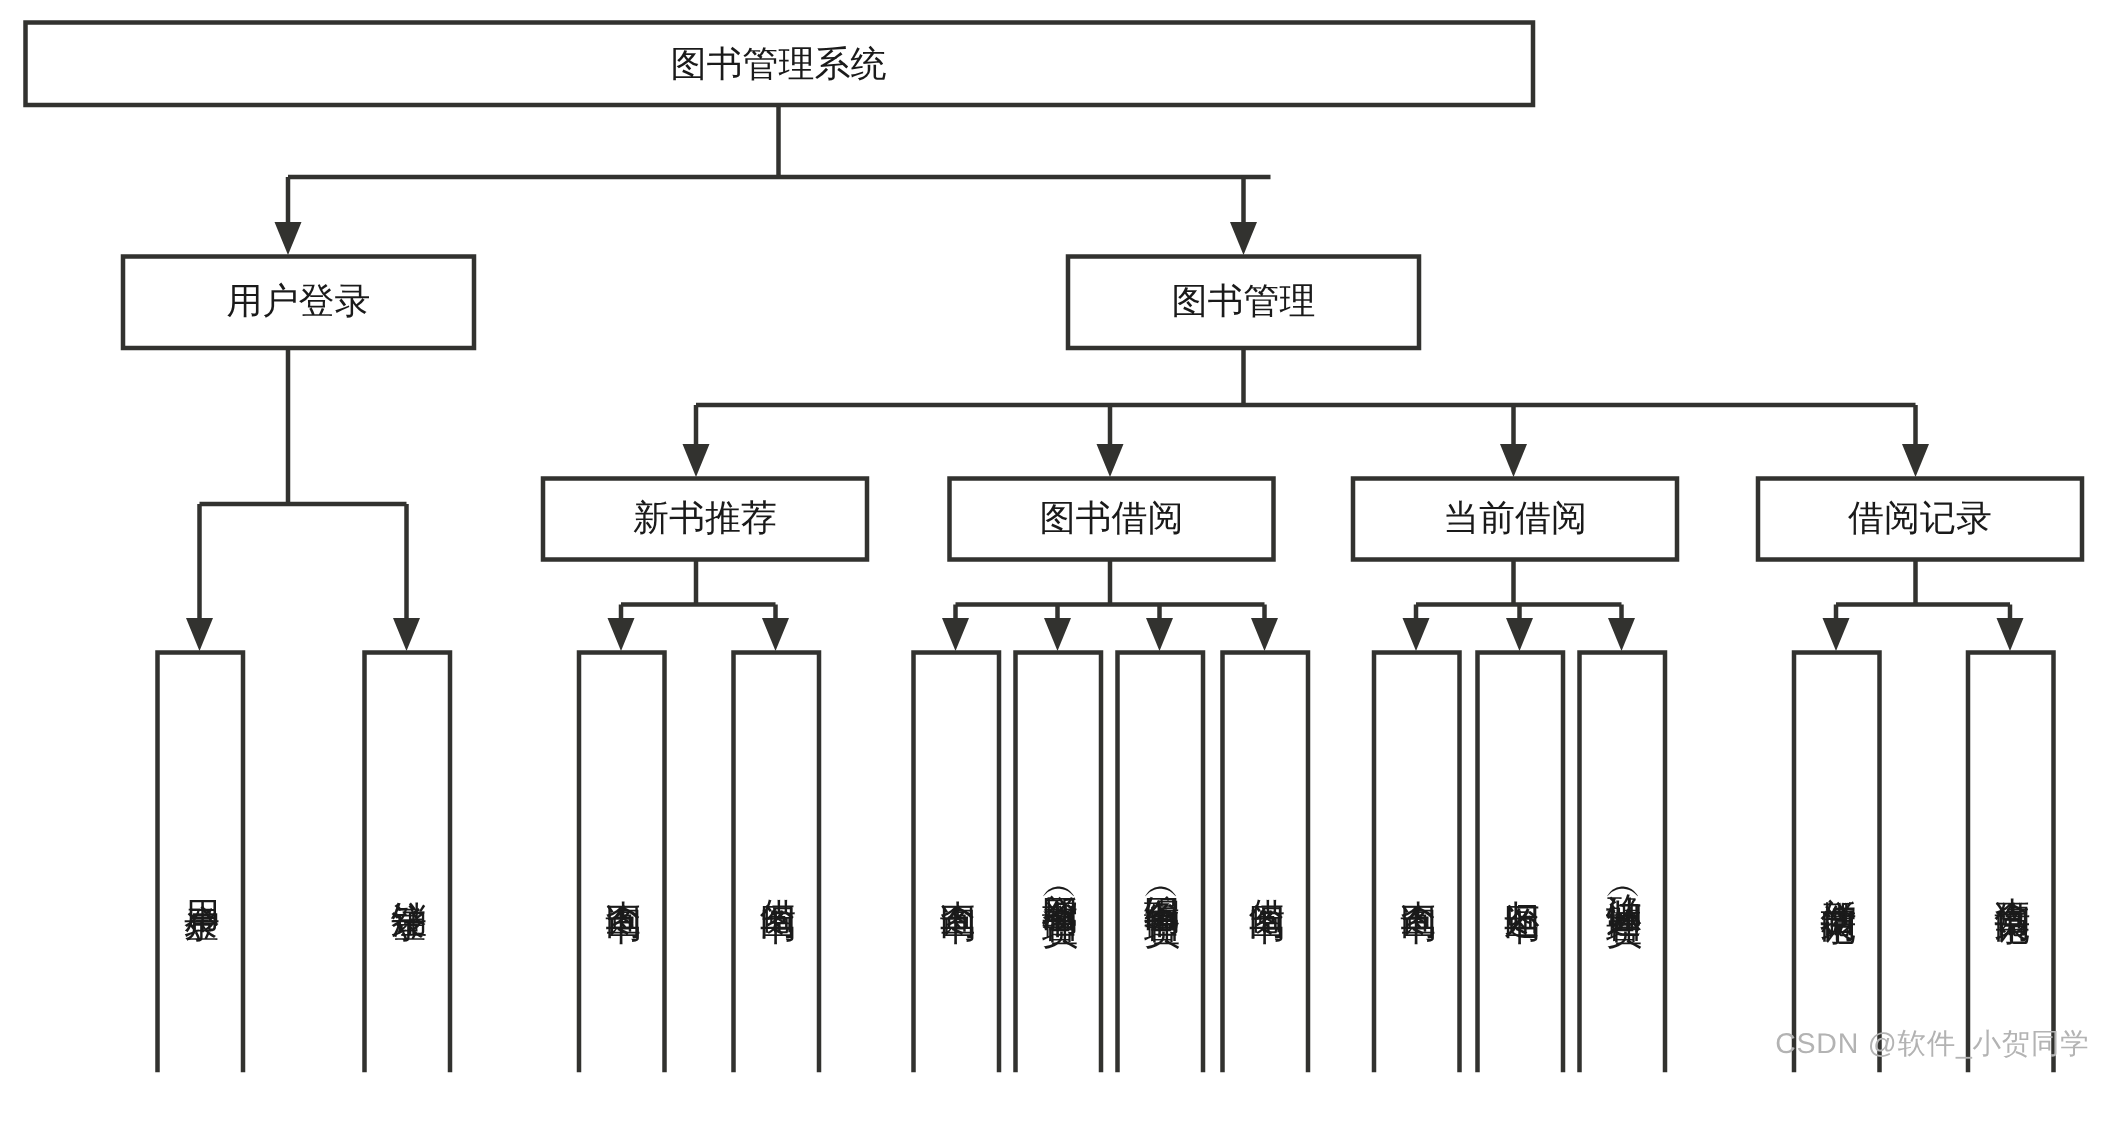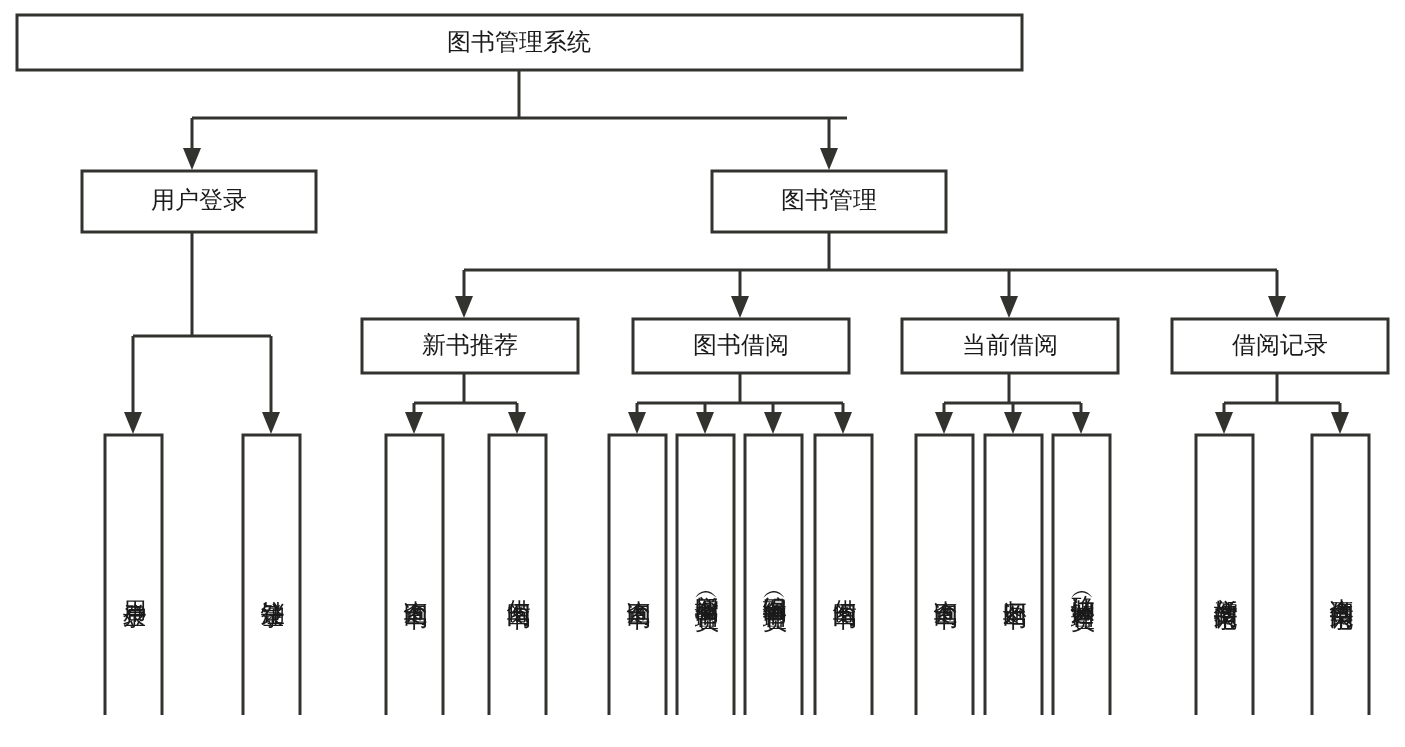--- a/index.html
+++ b/index.html
@@ -244,14 +244,15 @@
       <text class="node-label label-v" x="1224" y="585">新增借阅记录</text>
     </g>
 
     <g>
       <rect class="node-box" x="1312" y="435" width="57" height="299"></rect>
       <text class="node-label label-v" x="1340" y="585">查询借阅记录</text>
     </g>
 
   </svg>
 
+  <div class="watermark">CSDN @软件_小贺同学</div>
 
 </div>
 
 </body></html>

